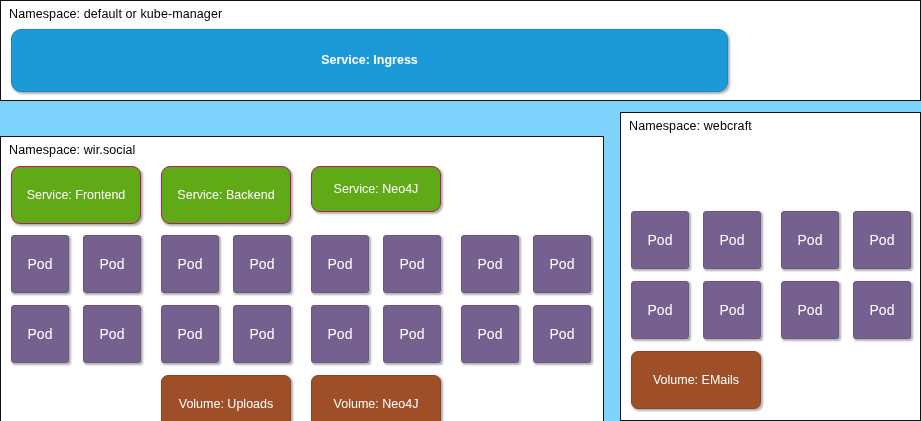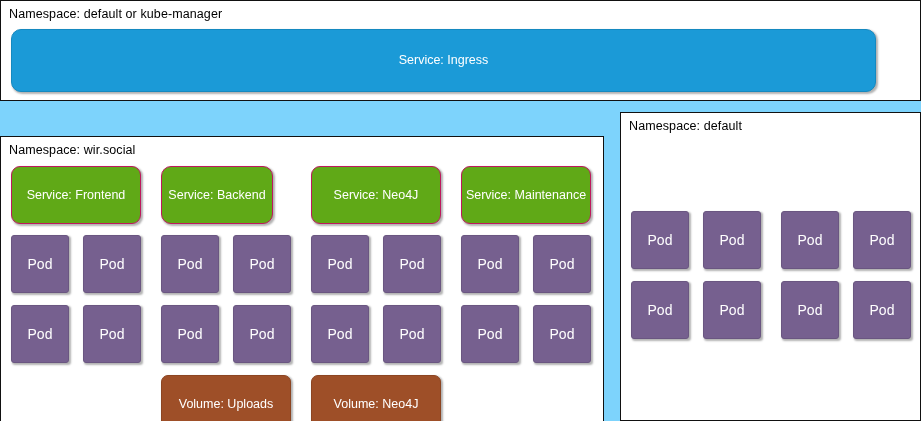--- a/index.html
+++ b/index.html
@@ -93,60 +93,60 @@
     border-radius: 7px;
   }
 </style>
 </head>
 <body>
 
 <div class="canvas">
 
   <div class="ns-panel" id="ns-top">
     <div class="ns-label">Namespace: default or kube-manager</div>
-    <div class="node ingress" style="left:10px; top:28px; width:865px; height:63px;">Service: Ingress</div>
+    <div class="node ingress" style="left:10px; top:28px; width:717px; height:63px;font-weight:bold;">Service: Ingress</div>
   </div>
 
   <div class="ns-panel" id="ns-left">
     <div class="ns-label">Namespace: wir.social</div>
 
     <div class="node service" style="left:10px; top:29px; width:130px; height:58px;">Service: Frontend</div>
     <div class="node pod" style="left:10px; top:98px; width:58px; height:58px;">Pod</div>
     <div class="node pod" style="left:82px; top:98px; width:58px; height:58px;">Pod</div>
     <div class="node pod" style="left:10px; top:168px; width:58px; height:58px;">Pod</div>
     <div class="node pod" style="left:82px; top:168px; width:58px; height:58px;">Pod</div>
 
-    <div class="node service" style="left:160px; top:29px; width:112px; height:58px;border-radius:10px;">Service: Backend</div>
+    <div class="node service" style="left:160px; top:29px; width:130px; height:58px;">Service: Backend</div>
     <div class="node pod" style="left:160px; top:98px; width:58px; height:58px;">Pod</div>
     <div class="node pod" style="left:232px; top:98px; width:58px; height:58px;">Pod</div>
     <div class="node pod" style="left:160px; top:168px; width:58px; height:58px;">Pod</div>
     <div class="node pod" style="left:232px; top:168px; width:58px; height:58px;">Pod</div>
     <div class="node volume" style="left:160px; top:238px; width:130px; height:58px;">Volume: Uploads</div>
 
-    <div class="node service" style="left:310px; top:29px; width:130px; height:58px;">Service: Neo4J</div>
+    <div class="node service" style="left:310px; top:29px; width:130px; height:46px;">Service: Neo4J</div>
     <div class="node pod" style="left:310px; top:98px; width:58px; height:58px;">Pod</div>
     <div class="node pod" style="left:382px; top:98px; width:58px; height:58px;">Pod</div>
     <div class="node pod" style="left:310px; top:168px; width:58px; height:58px;">Pod</div>
     <div class="node pod" style="left:382px; top:168px; width:58px; height:58px;">Pod</div>
     <div class="node volume" style="left:310px; top:238px; width:130px; height:58px;">Volume: Neo4J</div>
 
-    <div class="node service" style="left:460px; top:29px; width:130px; height:58px;">Service: Maintenance</div>
     <div class="node pod" style="left:460px; top:98px; width:58px; height:58px;">Pod</div>
     <div class="node pod" style="left:532px; top:98px; width:58px; height:58px;">Pod</div>
     <div class="node pod" style="left:460px; top:168px; width:58px; height:58px;">Pod</div>
     <div class="node pod" style="left:532px; top:168px; width:58px; height:58px;">Pod</div>
   </div>
 
   <div class="ns-panel" id="ns-right">
-    <div class="ns-label">Namespace: default</div>
+    <div class="ns-label">Namespace: webcraft</div>
 
     <div class="node pod" style="left:10px; top:98px; width:58px; height:58px;">Pod</div>
     <div class="node pod" style="left:82px; top:98px; width:58px; height:58px;">Pod</div>
     <div class="node pod" style="left:10px; top:168px; width:58px; height:58px;">Pod</div>
     <div class="node pod" style="left:82px; top:168px; width:58px; height:58px;">Pod</div>
+    <div class="node volume" style="left:10px; top:238px; width:130px; height:58px;">Volume: EMails</div>
 
     <div class="node pod" style="left:160px; top:98px; width:58px; height:58px;">Pod</div>
     <div class="node pod" style="left:232px; top:98px; width:58px; height:58px;">Pod</div>
     <div class="node pod" style="left:160px; top:168px; width:58px; height:58px;">Pod</div>
     <div class="node pod" style="left:232px; top:168px; width:58px; height:58px;">Pod</div>
   </div>
 
 </div>
 
 </body></html>

